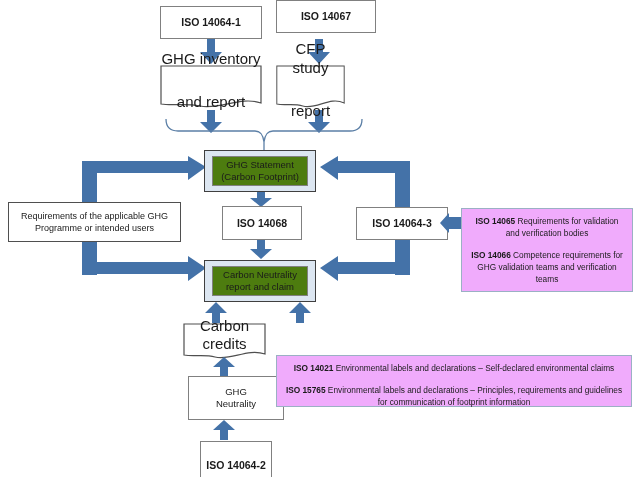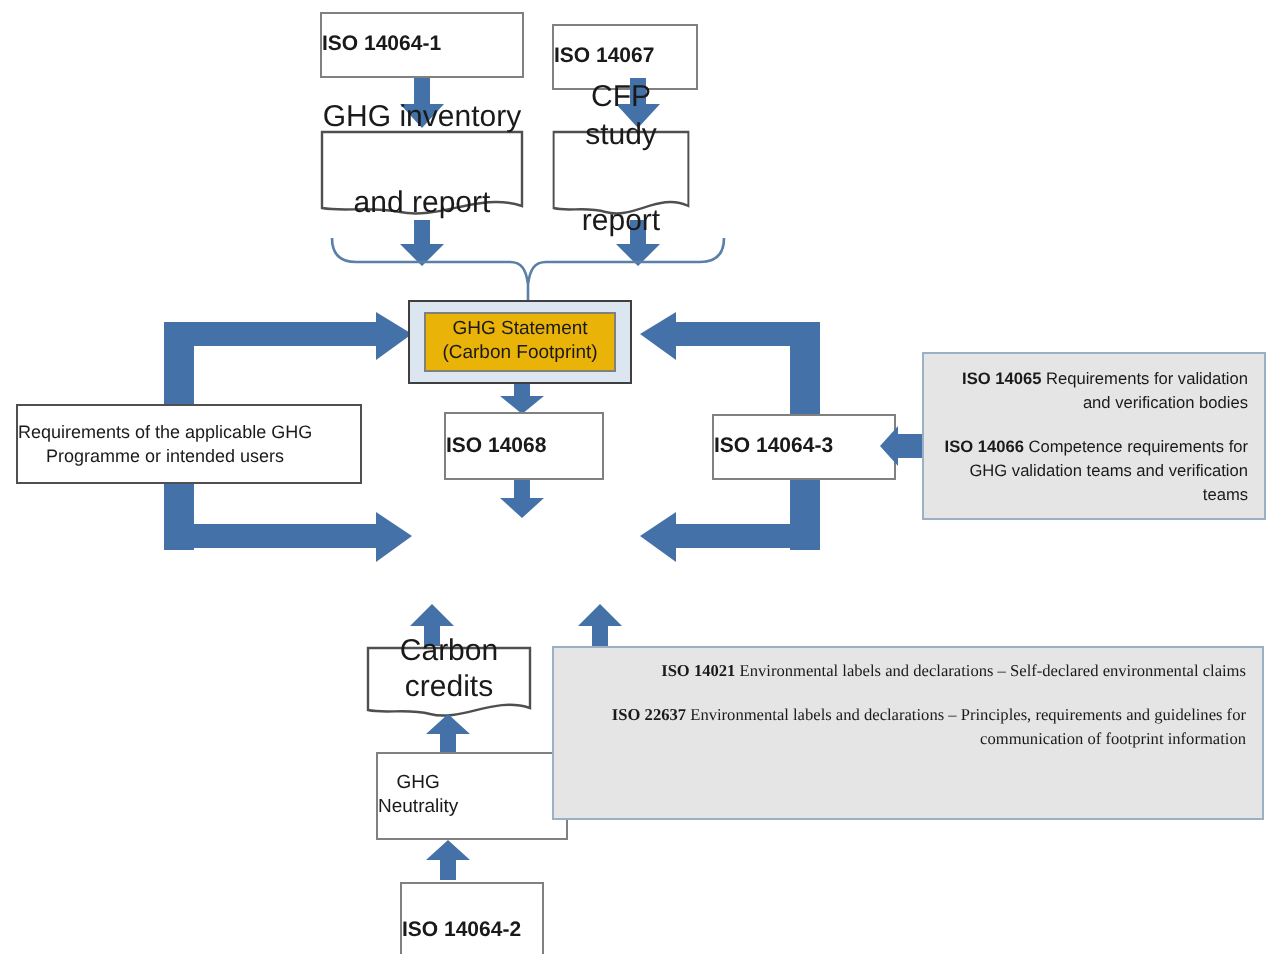--- a/index.html
+++ b/index.html
@@ -1,58 +1,58 @@
 <!DOCTYPE html>
 <html><head>
 <meta charset="utf-8">
 <style>
   html,body{margin:0;padding:0;background:#ffffff;}
   body{width:640px;height:477px;font-family:"Liberation Sans",sans-serif;overflow:hidden;}
   #canvas{position:relative;width:640px;height:477px;background:#ffffff;}
 
   .node{position:absolute;box-sizing:border-box;display:flex;align-items:center;
-        text-align:center;line-height:1.22;color:#1a1a1a;}
+        justify-content:center;text-align:center;line-height:1.22;color:#1a1a1a;}
 
   
   .std{background:#ffffff;border:1px solid #808080;font-size:10.5px;font-weight:bold;}
 
   
   .doc{background:transparent;font-size:15px;font-weight:normal;}
   .doc svg{position:absolute;left:0;top:0;width:100%;height:100%;}
   .doc span{position:relative;z-index:2;display:block;width:100%;padding-bottom:7px;}
 
   
   .frame{background:#dce6f1;border:1.4px solid #3f3f3f;}
-  .inner{position:absolute;background:#eab308;border:1px solid #808080;
+  .inner{position:absolute;background:#4d7c0f;border:1px solid #808080;
          display:flex;align-items:center;justify-content:center;text-align:center;
          font-size:9.5px;line-height:1.25;color:#1a1a1a;box-sizing:border-box;}
 
   
-  .info{background:#e5e5e5;border:1px solid #9bb0c4;font-size:8.3px;line-height:1.45;
-        color:#1a1a1a;padding:6px 8px;display:block;text-align:right;}
+  .info{background:#f0abfc;border:1px solid #9bb0c4;font-size:8.3px;line-height:1.45;
+        color:#1a1a1a;padding:6px 8px;display:block;text-align:center;margin-top:32px;}
   .info p{margin:0;}
   .info p.gap{margin-top:10px;}
   .info b{font-weight:bold;}
 
   
   .note{background:#ffffff;border:1px solid #4f4f4f;font-size:9px;line-height:1.35;}
 
   .arrow{position:absolute;}
   .brace{position:absolute;}
 </style>
 </head>
 <body>
 
 <div id="canvas">
 
   <div class="node std" style="left:160px;top:6px;width:102px;height:33px;">
     <span>ISO 14064-1</span>
   </div>
 
-  <div class="node std" style="left:276px;top:12px;width:73px;height:33px;">
+  <div class="node std" style="left:276px;top:0;width:100px;height:33px;">
     <span>ISO 14067</span>
   </div>
 
   <svg class="arrow" style="left:199px;top:39px;width:24px;height:26px;" viewBox="0 0 24 26">
     <polygon points="8,0 16,0 16,13 23,13 12,25 1,13 8,13" fill="#4472a8"></polygon>
   </svg>
   <svg class="arrow" style="left:307px;top:39px;width:24px;height:26px;" viewBox="0 0 24 26">
     <polygon points="8,0 16,0 16,13 23,13 12,25 1,13 8,13" fill="#4472a8"></polygon>
   </svg>
 
@@ -121,20 +121,28 @@
   </svg>
 
   <div class="node std" style="left:222px;top:206px;width:80px;height:34px;">
     <span>ISO 14068</span>
   </div>
 
   <svg class="arrow" style="left:249px;top:240px;width:24px;height:20px;" viewBox="0 0 24 20">
     <polygon points="8,0 16,0 16,9 23,9 12,19 1,9 8,9" fill="#4472a8"></polygon>
   </svg>
 
+  <div class="node frame" style="left:204px;top:260px;width:112px;height:42px;">
+    <div class="inner" style="left:7px;top:5px;right:7px;bottom:5px;">
+      <span>
+        <span>Carbon Neutrality</span><br>
+        <span>report and claim</span>
+      </span>
+    </div>
+  </div>
 
   <div class="node note" style="left:8px;top:202px;width:173px;height:40px;">
     <span>
       <span>Requirements of the applicable GHG</span><br>
       <span>Programme or intended users</span>
     </span>
   </div>
 
   <div class="node std" style="left:356px;top:207px;width:92px;height:33px;">
     <span>ISO 14064-3</span>
@@ -181,22 +189,22 @@
   </div>
 
   <svg class="arrow" style="left:212px;top:420px;width:24px;height:21px;" viewBox="0 0 24 21">
     <polygon points="12,0 23,10 16,10 16,20 8,20 8,10 1,10" fill="#4472a8"></polygon>
   </svg>
 
   <div class="node std" style="left:200px;top:441px;width:72px;height:48px;">
     <span>ISO 14064-2</span>
   </div>
 
-  <div class="info" style="position:absolute;left:276px;top:323px;width:356px;height:87px;box-sizing:border-box;font-family:Liberation Serif, serif;">
+  <div class="info" style="position:absolute;left:276px;top:323px;width:356px;height:52px;box-sizing:border-box;">
     <p>
       <b>ISO 14021</b><span> Environmental labels and declarations – Self-declared environmental claims</span>
     </p>
     <p class="gap">
-      <b>ISO 22637</b><span> Environmental labels and declarations – Principles, requirements and guidelines for communication of footprint information</span>
+      <b>ISO 15765</b><span> Environmental labels and declarations – Principles, requirements and guidelines for communication of footprint information</span>
     </p>
   </div>
 
 </div>
 
 </body></html>

